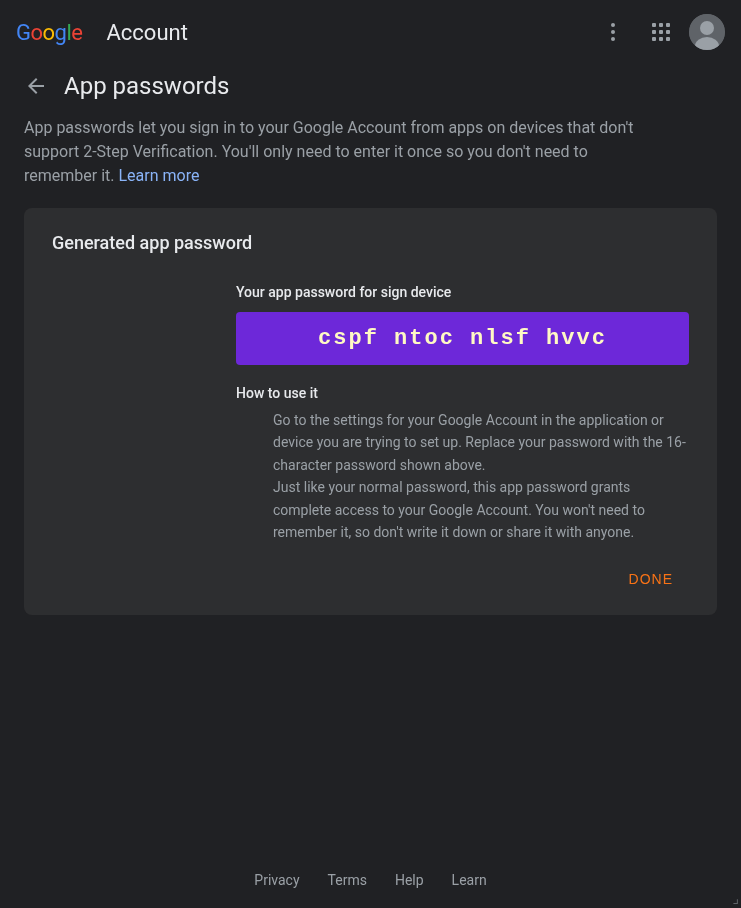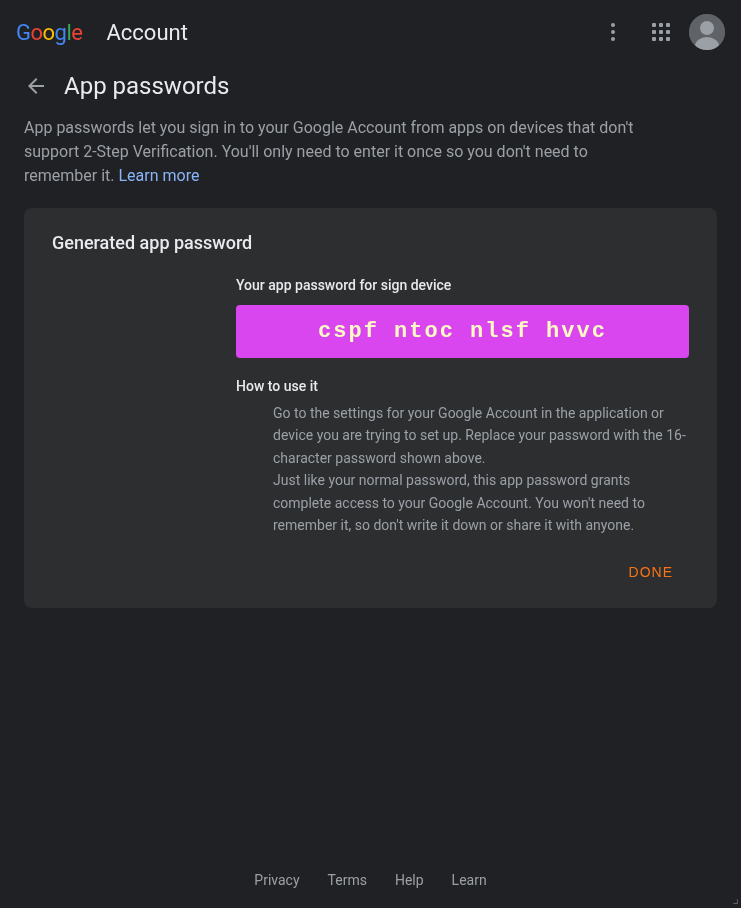--- a/index.html
+++ b/index.html
@@ -144,21 +144,21 @@
       margin: 0 24px;
       background: #2d2e30;
       border-radius: 8px;
       padding: 24px 28px 20px 28px;
     }
 
     .card-title {
       font-size: 18px;
       font-weight: 500;
       color: #e8eaed;
-      margin-bottom: 24px;
+      margin-bottom: 31px;
     }
 
     .card-content {
       display: flex;
       gap: 24px;
     }
 
     .card-left {
       width: 160px;
       flex-shrink: 0;
@@ -169,21 +169,21 @@
     }
 
     .password-label {
       font-size: 14px;
       color: #e8eaed;
       margin-bottom: 12px;
       font-weight: 500;
     }
 
     .password-box {
-      background: #d946ef;
+      background: #6d28d9;
       border-radius: 4px;
       padding: 14px 20px;
       margin-bottom: 20px;
       display: flex;
       align-items: center;
       justify-content: center;
     }
 
     .password-text {
       font-family: 'Courier New', Courier, monospace;

